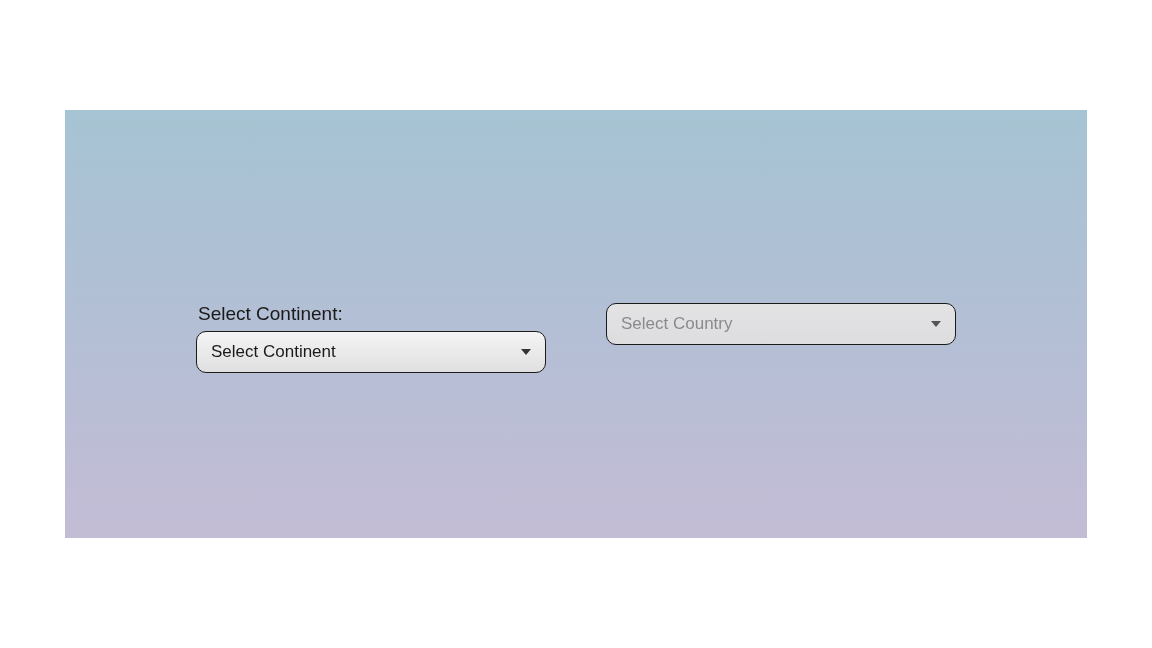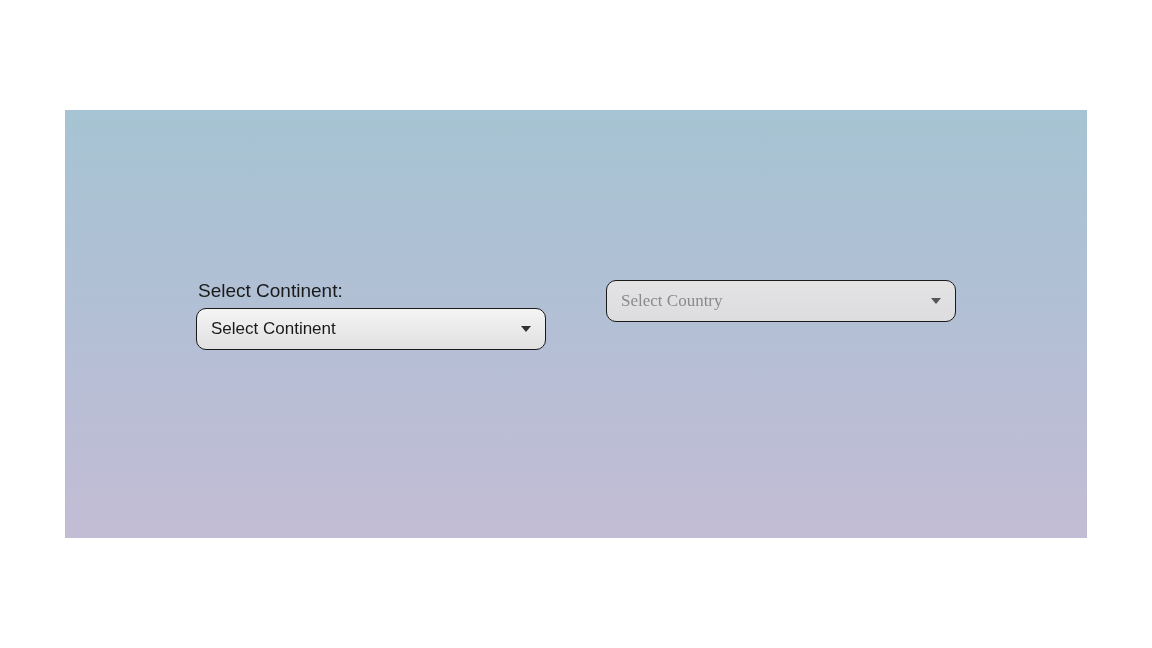--- a/index.html
+++ b/index.html
@@ -17,21 +17,21 @@
       justify-content: center;
     }
     .panel {
       width: 1022px;
       height: 428px;
       background: linear-gradient(to bottom, #a6c4d3 0%, #b3bfd5 50%, #c3bcd5 100%);
       position: relative;
     }
     .form-row {
       position: absolute;
-      top: 170px;
+      top: 193px;
       left: 0;
       right: 0;
       display: flex;
       justify-content: center;
       gap: 60px;
     }
     .field {
       width: 350px;
       display: flex;
       flex-direction: column;
@@ -59,21 +59,20 @@
     }
     .select-value {
       font-size: 17px;
       flex: 1;
     }
     .value-enabled {
       color: #1a1a1a;
     }
     .value-disabled {
       color: #8a8a8d;
-      font-family: Liberation Serif, serif;
     }
     .chevron {
       width: 10px;
       height: 10px;
       display: inline-flex;
       align-items: center;
       justify-content: center;
     }
     .chevron svg {
       width: 10px;

